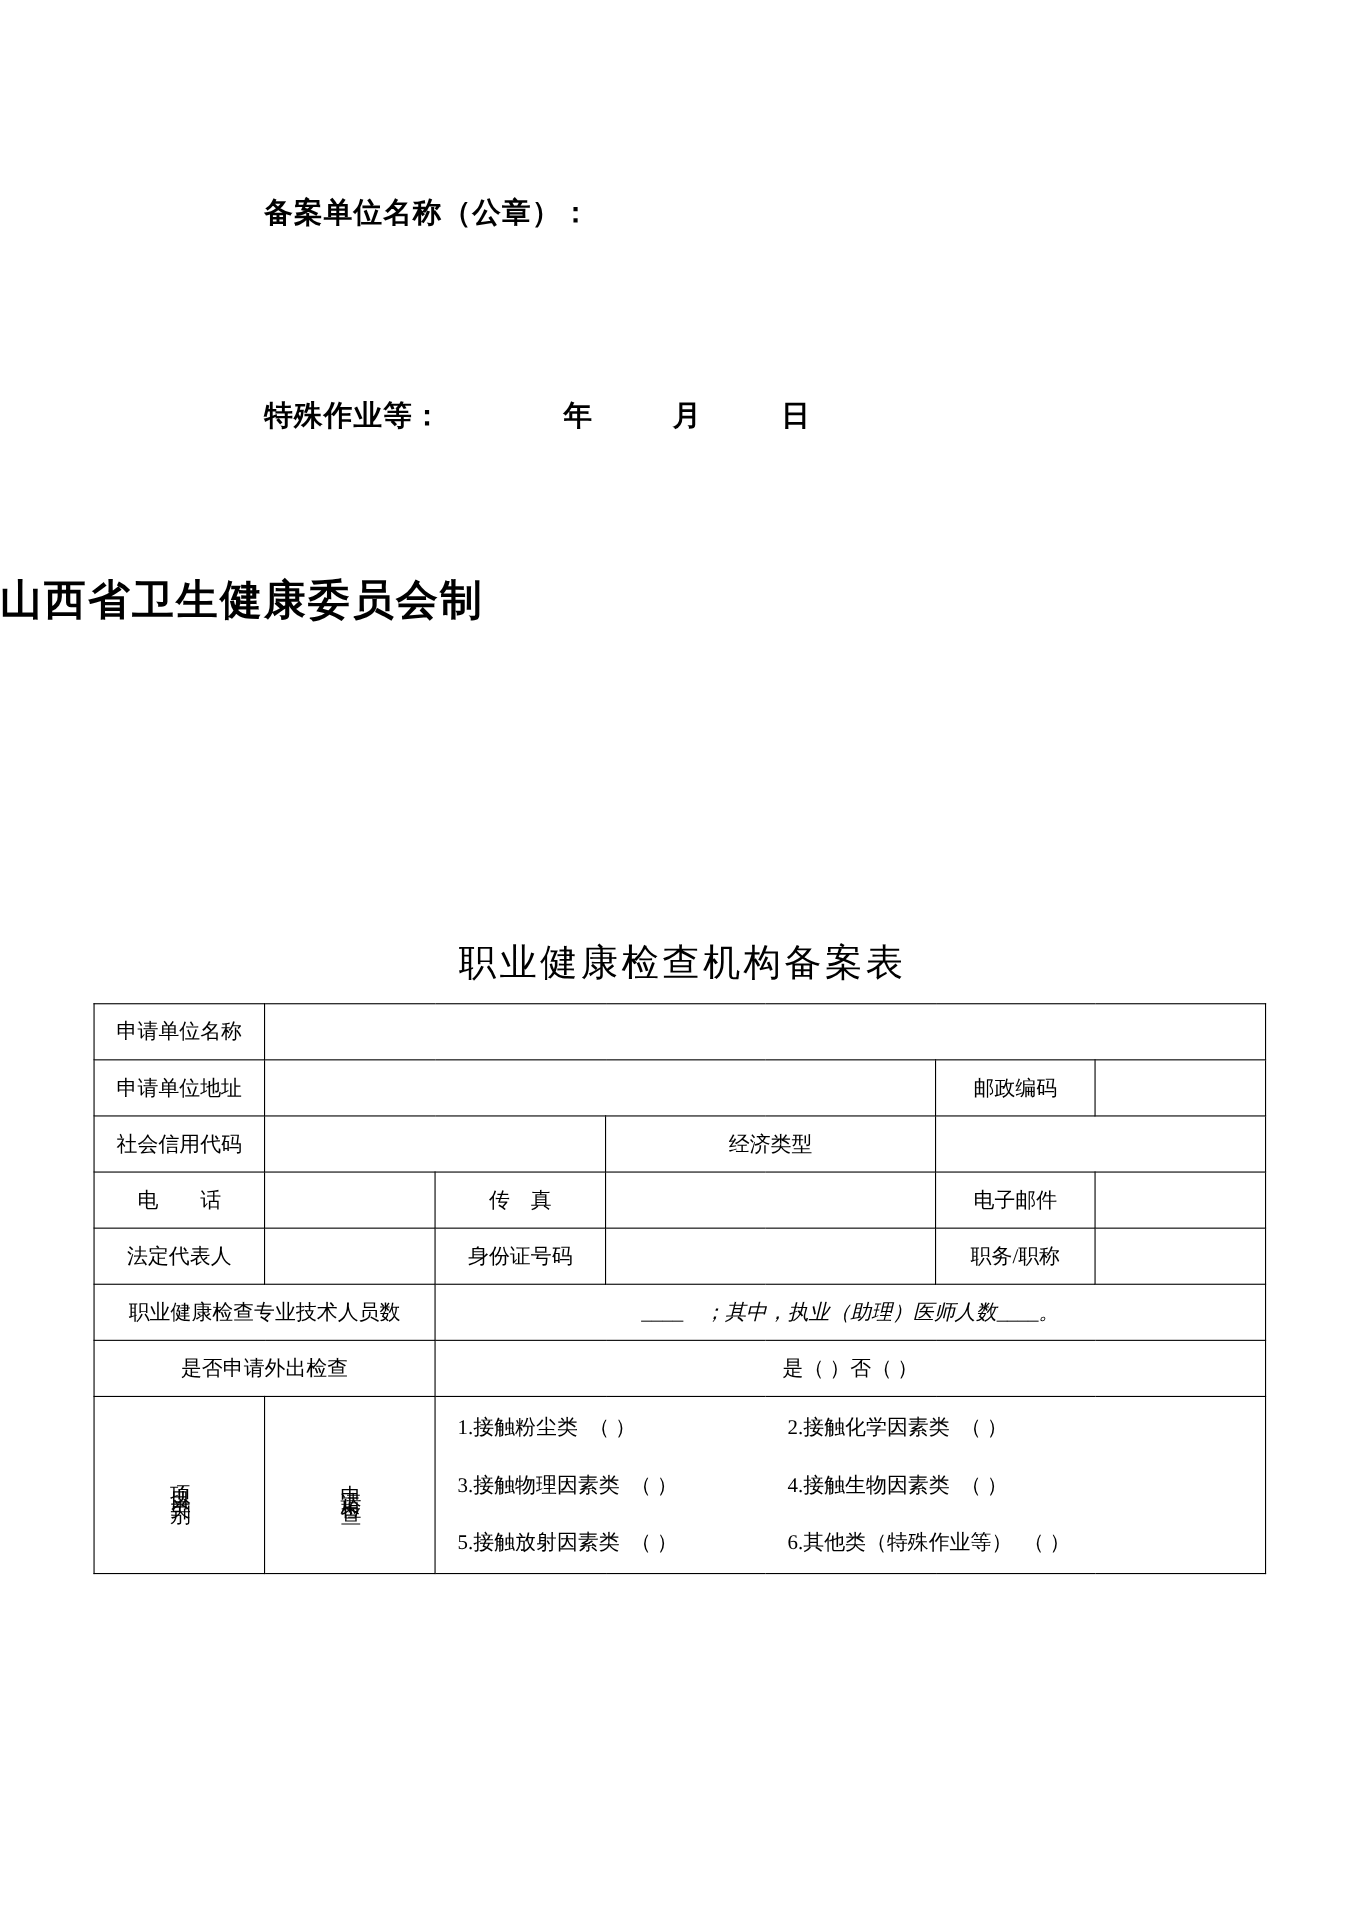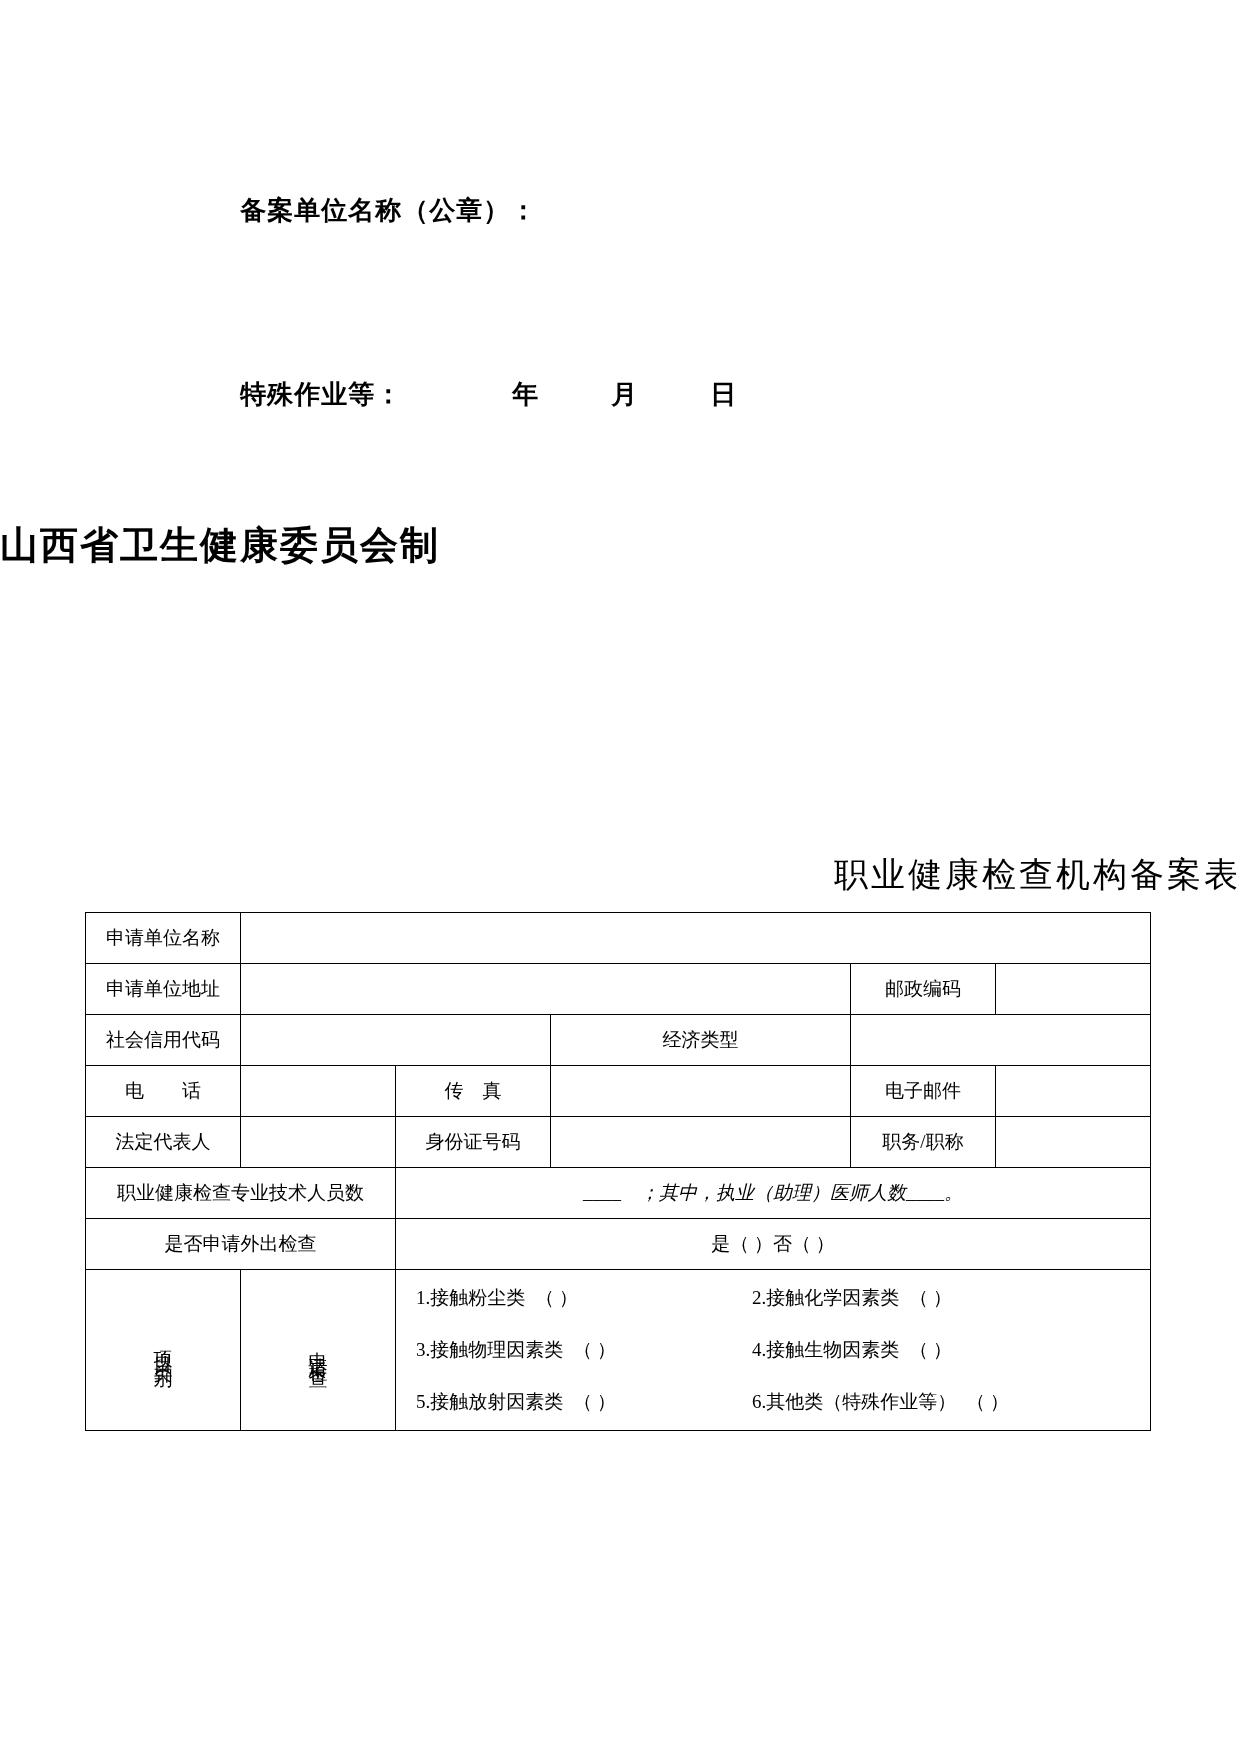--- a/index.html
+++ b/index.html
@@ -16,21 +16,21 @@
   }
   .page {
     position: relative;
     width: 1241px;
     height: 1754px;
     box-sizing: border-box;
   }
   .cover-block {
     position: absolute;
     left: 180px;
-    top: 144px;
+    top: 128px;
     width: 900px;
   }
   .cover-line {
     font-family: "DejaVu Serif", serif;
     font-weight: bold;
     font-size: 26px;
     letter-spacing: 1px;
     line-height: 44px;
     margin-bottom: 52px;
     white-space: pre;
@@ -52,21 +52,21 @@
     font-family: "DejaVu Serif", serif;
     font-weight: bold;
     font-size: 38px;
     letter-spacing: 2px;
   }
   .form-title {
     position: absolute;
     left: 0;
     top: 852px;
     width: 1241px;
-    text-align: right;
+    text-align: center;
     font-family: "Liberation Serif", serif;
     font-size: 34px;
     letter-spacing: 3px;
   }
   table.form {
     position: absolute;
     left: 85px;
     top: 912px;
     width: 1065px;
     border-collapse: collapse;
@@ -134,21 +134,20 @@
   }
   .cat-item .paren {
     display: inline-block;
     margin-left: 10px;
   }
   .cat-col-1 {
     width: 300px;
   }
   .cat-col-2 {
     width: 300px;
-    margin-left: 36px;
   }
 </style>
 </head>
 <body>
 
 <div class="page">
 
   <div class="cover-block">
     <div class="cover-line">
       <span>备案单位名称（公章）：</span>

